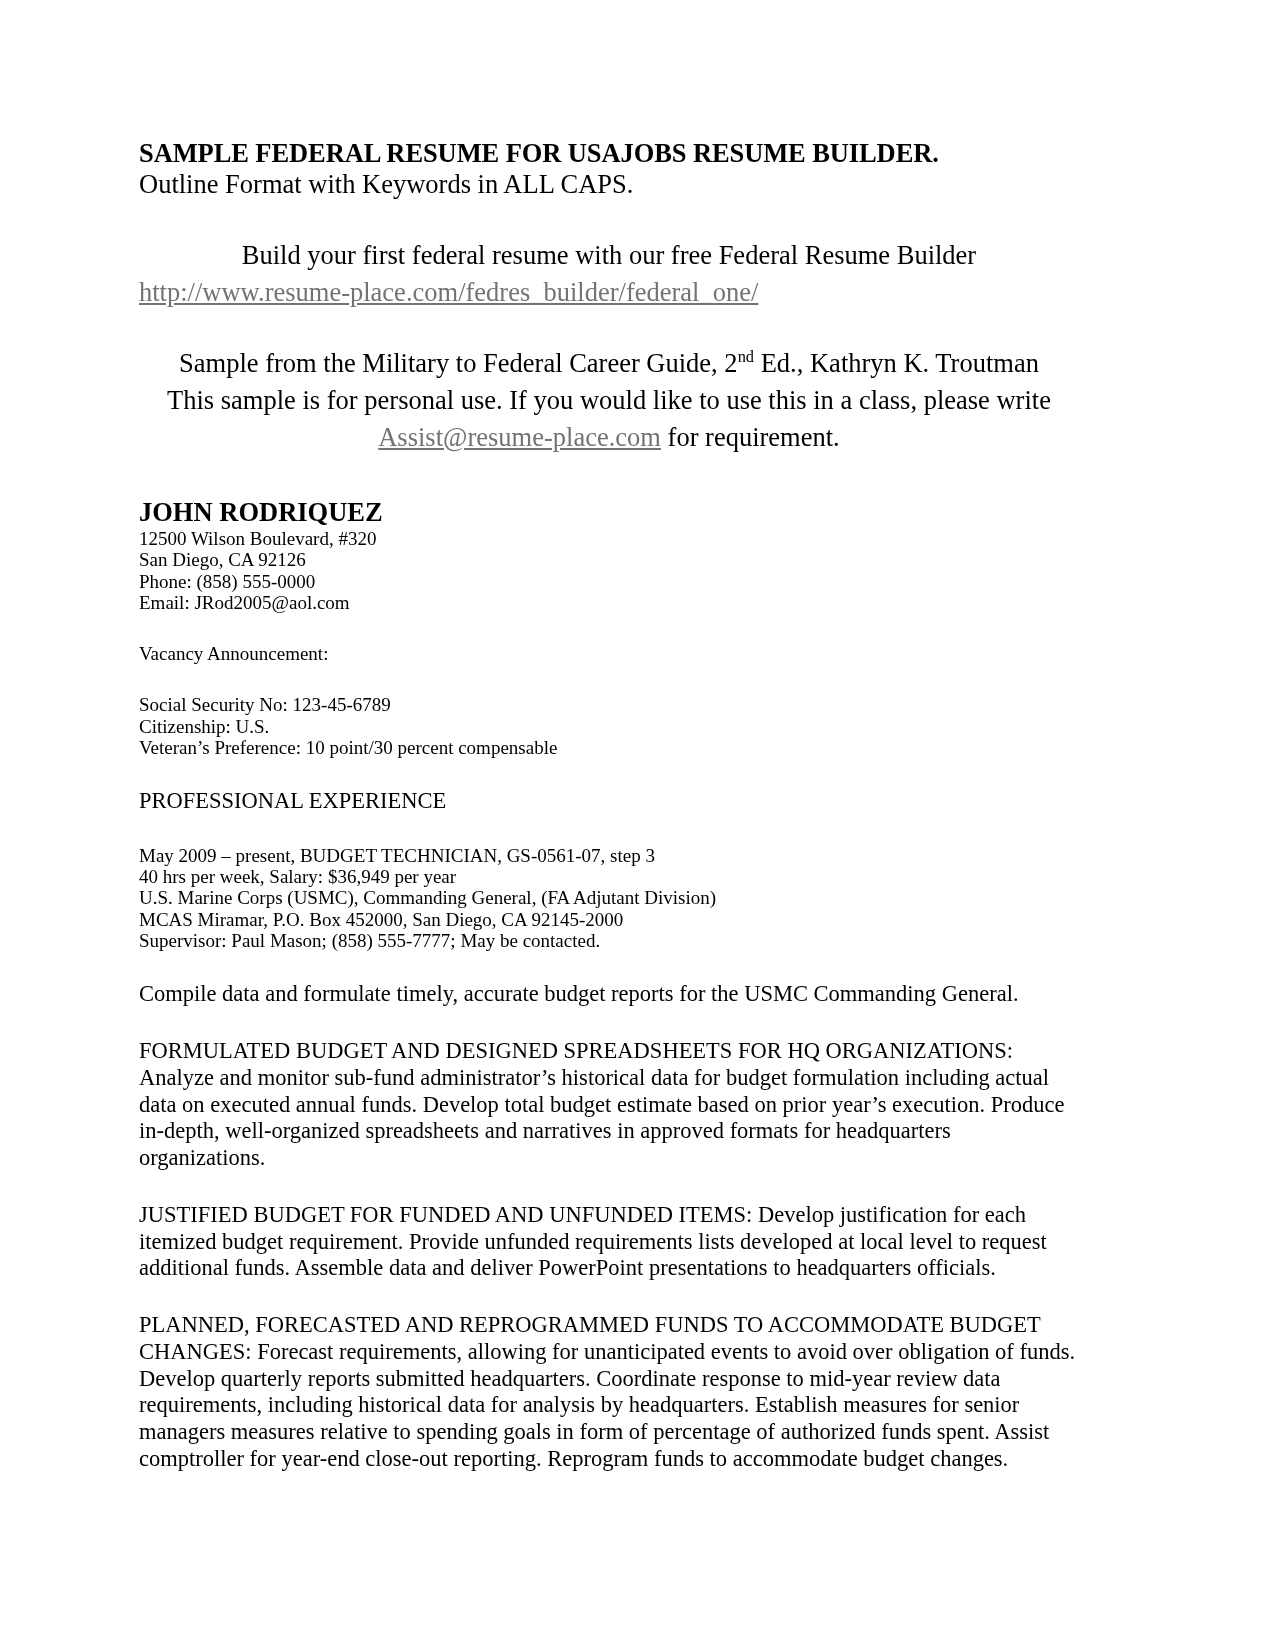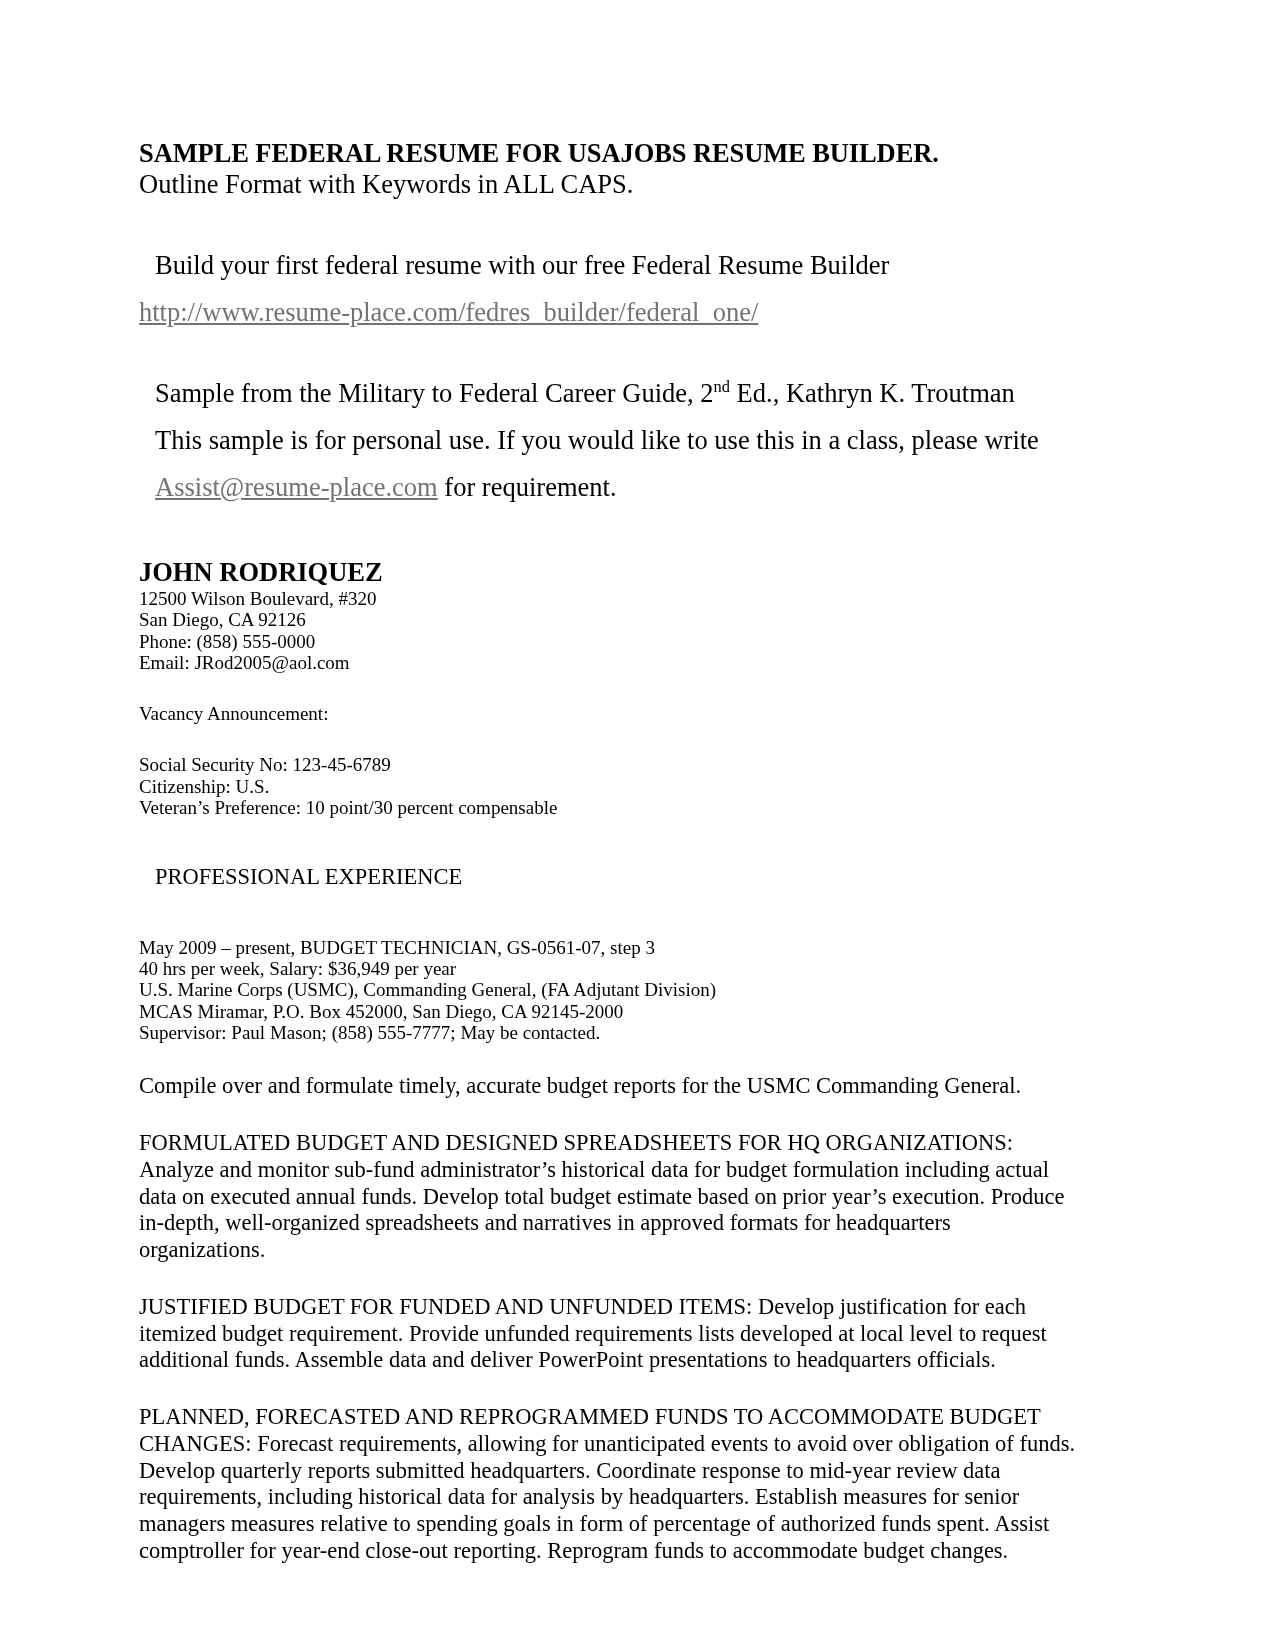--- a/index.html
+++ b/index.html
@@ -35,21 +35,22 @@
   }
   .subtitle {
     font-size: 26.5px;
     font-weight: normal;
     line-height: 1.17;
     margin: 0;
   }
   .para {
     font-size: 26.5px;
     line-height: 1.17;
-    margin: 16px;
+    margin: 6px;
+    text-align: center;
   }
   a.link, .link {
     color: #737373;
     text-decoration: underline;
     font-size: 26.5px;
     line-height: 1.17;
   }
   .name {
     font-size: 26.5px;
     font-weight: bold;
@@ -62,21 +63,21 @@
     margin: 0;
   }
   .body-text {
     font-size: 22.5px;
     line-height: 1.19;
     margin: 0;
   }
   .sect-head {
     font-size: 22.5px;
     line-height: 1.19;
-    margin: 16px;
+    margin: 0;
   }
   sup {
     font-size: 0.62em;
     vertical-align: super;
     line-height: 0;
   }
   .spacer-30 { height: 30px; }
   .spacer-34 { height: 34px; }
   .spacer-38 { height: 38px; }
 </style>
@@ -127,21 +128,21 @@
     <div class="spacer-30"></div>
 
     <div class="small">May 2009 – present, BUDGET TECHNICIAN, GS-0561-07, step 3</div>
     <div class="small">40 hrs per week, Salary: $36,949 per year</div>
     <div class="small">U.S. Marine Corps (USMC), Commanding General, (FA Adjutant Division)</div>
     <div class="small">MCAS Miramar, P.O. Box 452000, San Diego, CA 92145-2000</div>
     <div class="small">Supervisor: Paul Mason; (858) 555-7777; May be contacted.</div>
 
     <div class="spacer-30"></div>
 
-    <div class="body-text">Compile over and formulate timely, accurate budget reports for the USMC Commanding General.</div>
+    <div class="body-text">Compile data and formulate timely, accurate budget reports for the USMC Commanding General.</div>
 
     <div class="spacer-30"></div>
 
     <div class="body-text"><span>FORMULATED BUDGET AND DESIGNED SPREADSHEETS FOR HQ ORGANIZATIONS:</span><br><span>Analyze and monitor sub-fund administrator’s historical data for budget formulation including actual data on executed annual funds. Develop total budget estimate based on prior year’s execution. Produce in-depth, well-organized spreadsheets and narratives in approved formats for headquarters organizations.</span></div>
 
     <div class="spacer-30"></div>
 
     <div class="body-text"><span>JUSTIFIED BUDGET FOR FUNDED AND UNFUNDED ITEMS:</span><span> Develop justification for each itemized budget requirement. Provide unfunded requirements lists developed at local level to request additional funds. Assemble data and deliver PowerPoint presentations to headquarters officials.</span></div>
 
     <div class="spacer-30"></div>

